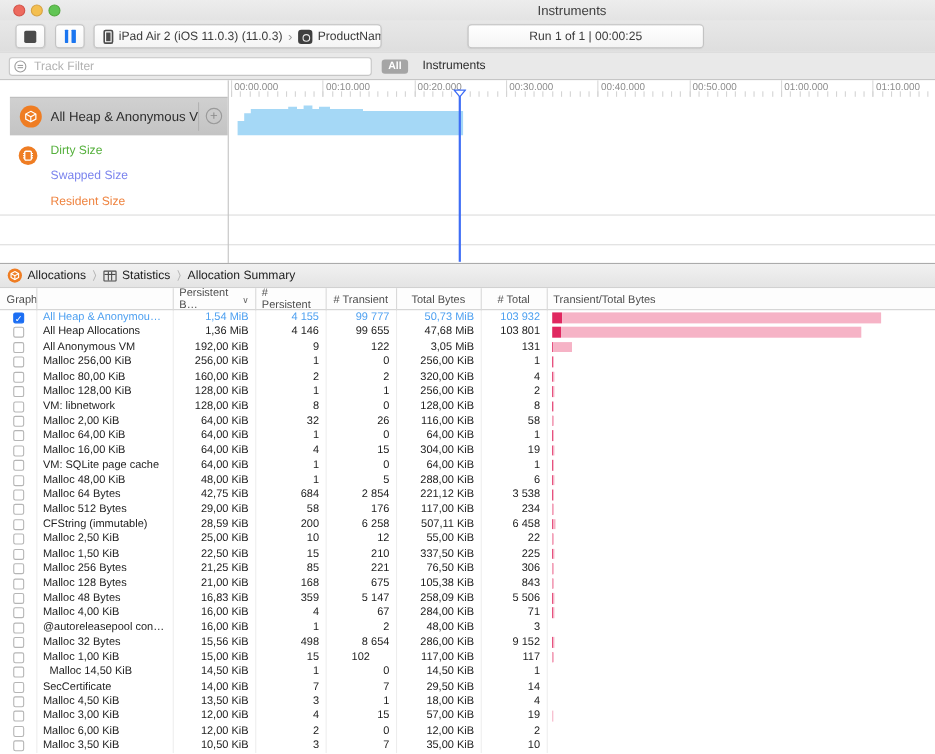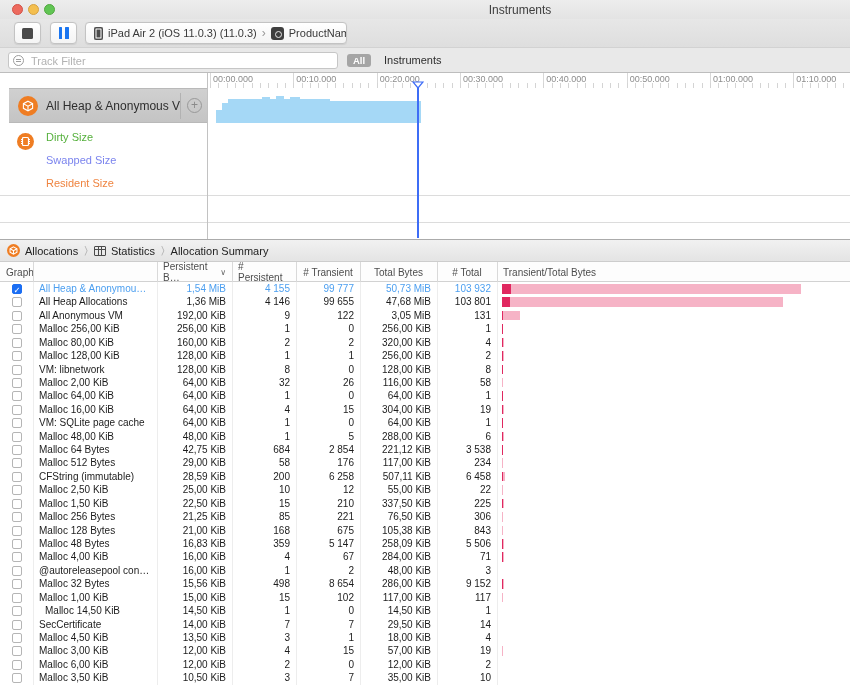--- a/index.html
+++ b/index.html
@@ -138,20 +138,23 @@
           <i></i>
           <i></i>
         </span>
     </div>
     <div class="tbtn target-pill">
       <span class="ipad-glyph"></span>
       <span>iPad Air 2 (iOS 11.0.3) (11.0.3)</span>
       <span class="pill-chev">›</span>
       <span class="app-glyph"></span>
       <span>ProductName (1533)</span>
+    </div>
+    <div class="tbtn run-pill">
+      <span>Run 1 of 1  |  00:00:25</span>
     </div>
   </div>
 
   <div class="filterbar">
     <input class="filter-input" type="text" placeholder="Track Filter" style="">
     <span class="filter-icon"></span>
     <span class="scope-all">All</span>
     <span class="scope-label">Instruments</span>
   </div>
 
@@ -648,21 +651,21 @@
         <div class="bar">
           <i style="width: 1.2px; background: rgb(224, 40, 96);"></i>
           <i style="width: 0.446178px; background: rgb(246, 179, 198);"></i>
         </div>
       </div>
       <div class="trow">
         <span class="cbx"></span>
         <div class="cell" style="left: 33px; width: 124px;">Malloc 1,00 KiB</div>
         <div class="cell num" style="left: 157px; width: 75px;">15,00 KiB</div>
         <div class="cell num" style="left: 232px; width: 64px;">15</div>
-        <div class="cell num" style="left: 296px; width: 64px;">102</div>
+        <div class="cell num" style="left: 296px; width: 64px; text-align: center;">102</div>
         <div class="cell num" style="left: 360px; width: 77px;">117,00 KiB</div>
         <div class="cell num" style="left: 437px; width: 60px;">117</div>
         <div class="bar">
           <i style="width: 0.0863379px; background: rgb(224, 40, 96);"></i>
           <i style="width: 0.587098px; background: rgb(246, 179, 198);"></i>
         </div>
       </div>
       <div class="trow">
         <span class="cbx"></span>
         <div class="cell" style="left: 33px; width: 124px; padding-left: 12px;">Malloc 14,50 KiB</div>

